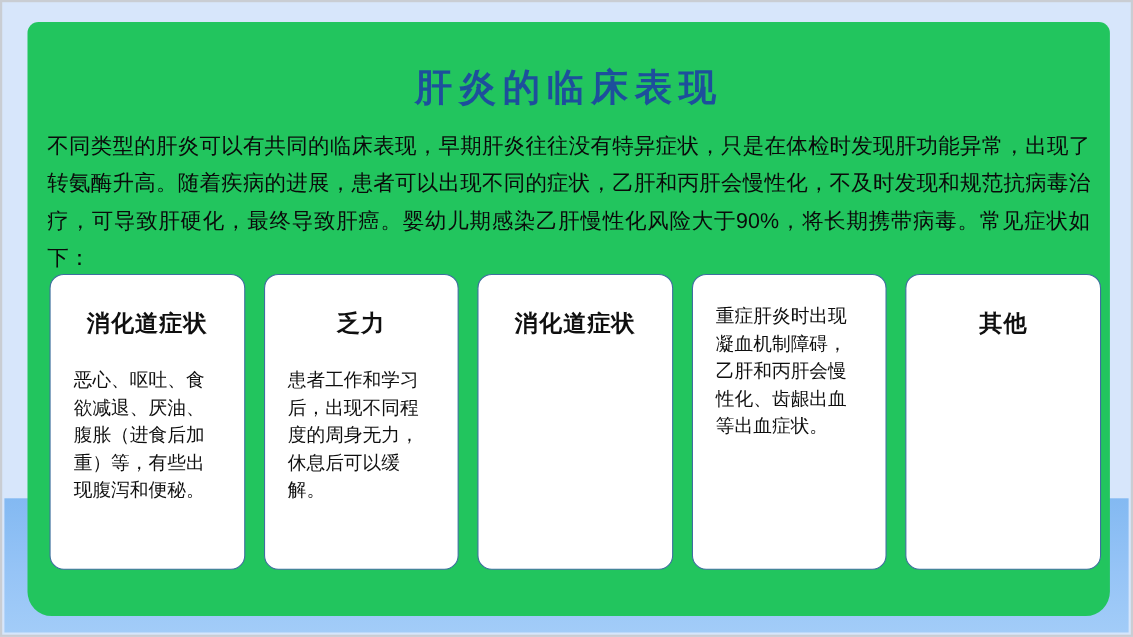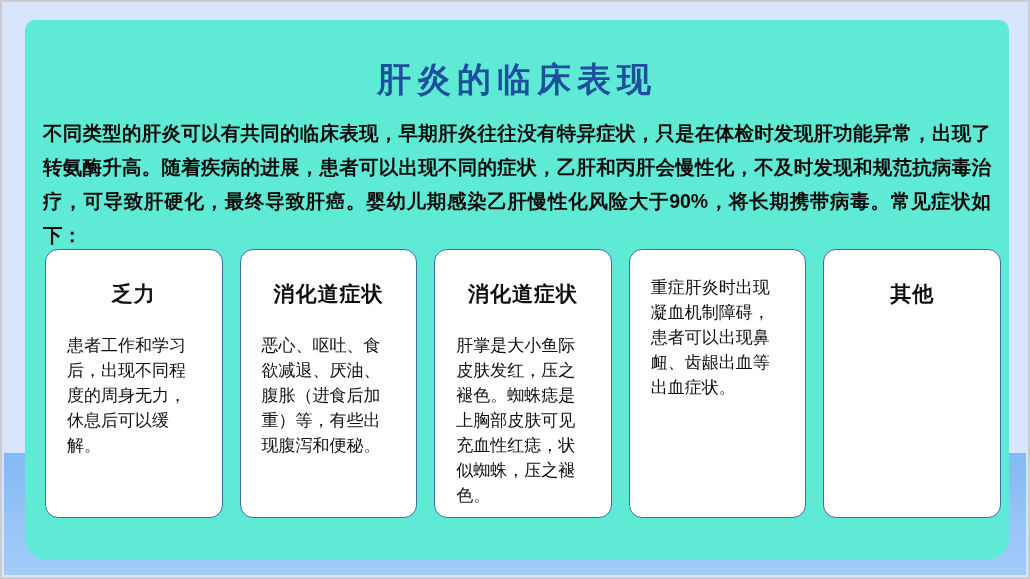--- a/index.html
+++ b/index.html
@@ -18,21 +18,21 @@
   }
   .band {
     position: absolute;
     left: 2px; right: 2px; top: 451px; bottom: 2px;
     background: linear-gradient(180deg, #83b9f2 0%, #96c4f6 55%, #a2ccf8 100%);
   }
   .panel {
     position: absolute;
     left: 23px; top: 18px;
     width: 984px; height: 540px;
-    background: #5eead4;
+    background: #22c55e;
     border-radius: 10px 10px 22px 22px;
   }
   .title {
     position: absolute;
     top: 37px; left: 0; right: 0;
     margin: 0;
     text-align: center;
     font-family: "DejaVu Serif", "Liberation Serif", serif;
     font-weight: bold;
     font-size: 34px;
@@ -41,21 +41,20 @@
   }
   .intro {
     position: absolute;
     top: 96px; left: 18px;
     width: 948px;
     margin: 0;
     font-size: 19.5px;
     line-height: 34px;
     text-align: justify;
     color: #0a0a0a;
-    font-weight: bold;
   }
   .cards {
     position: absolute;
     left: 20px; top: 229px;
     width: 956px;
     display: flex;
     gap: 17px;
   }
   .card {
     flex: 1 1 0;
@@ -84,32 +83,31 @@
 </head>
 <body>
 
 <div class="frame">
   <div class="band"></div>
   <div class="panel">
     <h1 class="title">肝炎的临床表现</h1>
     <p class="intro">不同类型的肝炎可以有共同的临床表现，早期肝炎往往没有特异症状，只是在体检时发现肝功能异常，出现了转氨酶升高。随着疾病的进展，患者可以出现不同的症状，乙肝和丙肝会慢性化，不及时发现和规范抗病毒治疗，可导致肝硬化，最终导致肝癌。婴幼儿期感染乙肝慢性化风险大于90%，将长期携带病毒。常见症状如下：</p>
     <div class="cards">
       <div class="card">
+        <div class="card-title">消化道症状</div>
+        <div class="card-body">恶心、呕吐、食欲减退、厌油、腹胀（进食后加重）等，有些出现腹泻和便秘。</div>
+      </div>
+      <div class="card">
         <div class="card-title">乏力</div>
         <div class="card-body">患者工作和学习后，出现不同程度的周身无力，休息后可以缓解。</div>
       </div>
       <div class="card">
         <div class="card-title">消化道症状</div>
-        <div class="card-body">恶心、呕吐、食欲减退、厌油、腹胀（进食后加重）等，有些出现腹泻和便秘。</div>
       </div>
       <div class="card">
-        <div class="card-title">消化道症状</div>
-        <div class="card-body">肝掌是大小鱼际皮肤发红，压之褪色。蜘蛛痣是上胸部皮肤可见充血性红痣，状似蜘蛛，压之褪色。</div>
-      </div>
-      <div class="card">
-        <div class="card-body">重症肝炎时出现凝血机制障碍，患者可以出现鼻衄、齿龈出血等出血症状。</div>
+        <div class="card-body">重症肝炎时出现凝血机制障碍，乙肝和丙肝会慢性化、齿龈出血等出血症状。</div>
       </div>
       <div class="card">
         <div class="card-title">其他</div>
       </div>
     </div>
   </div>
 </div>
 
 </body></html>

